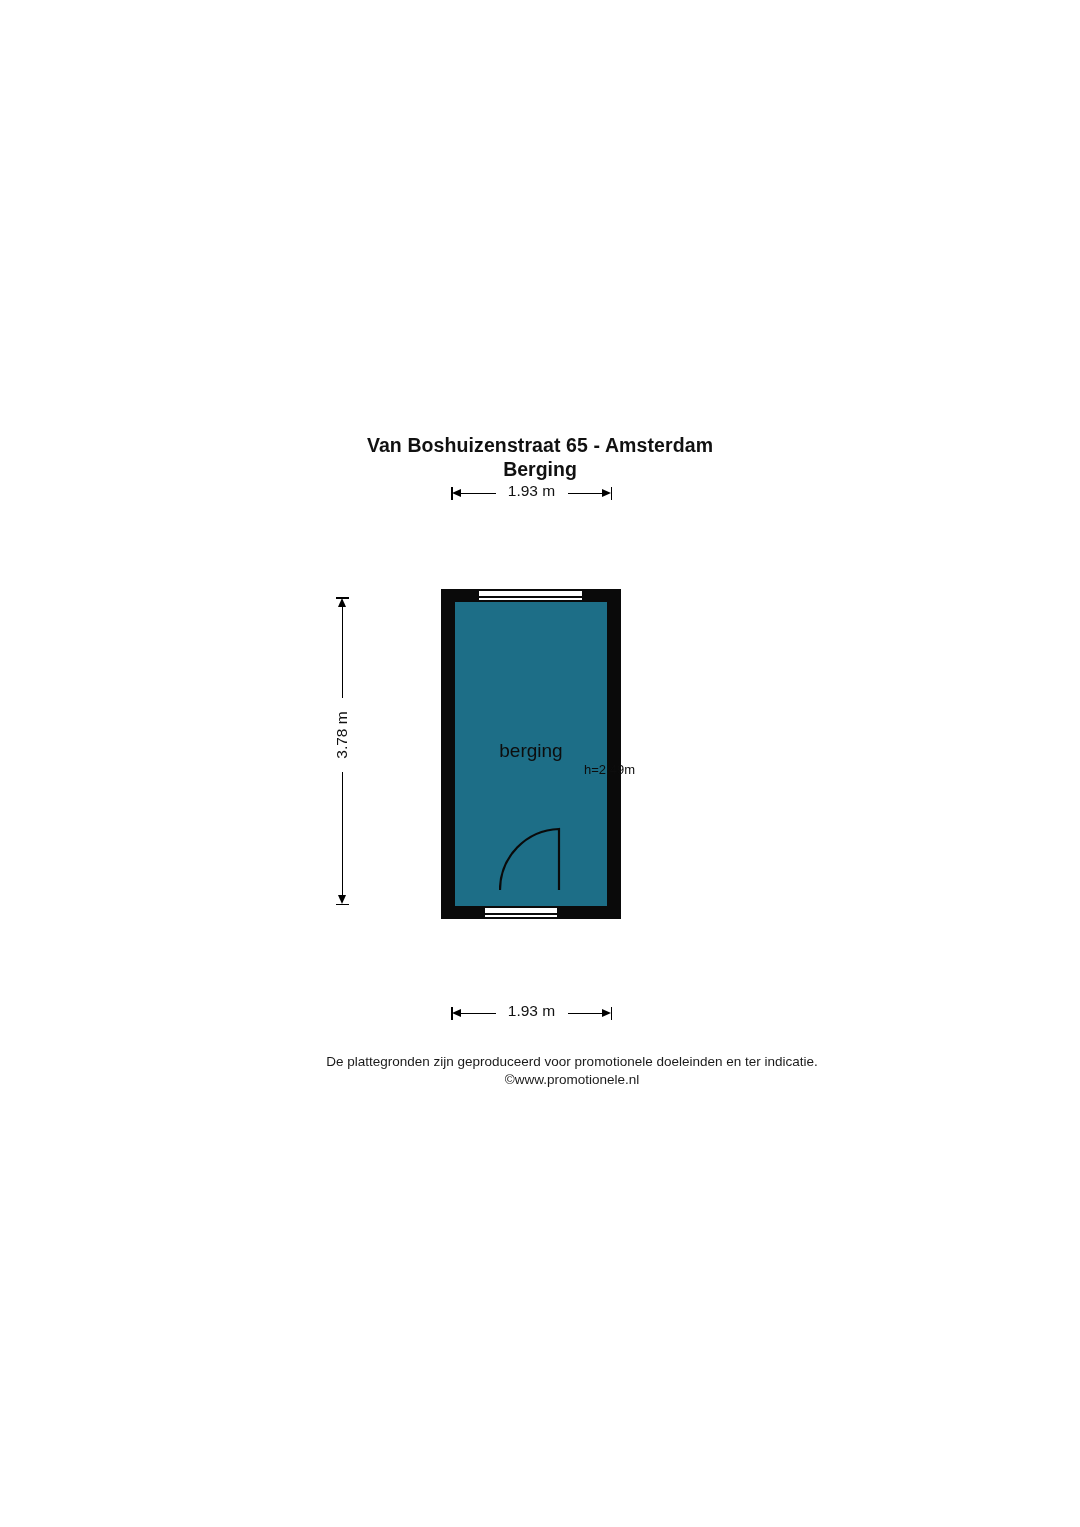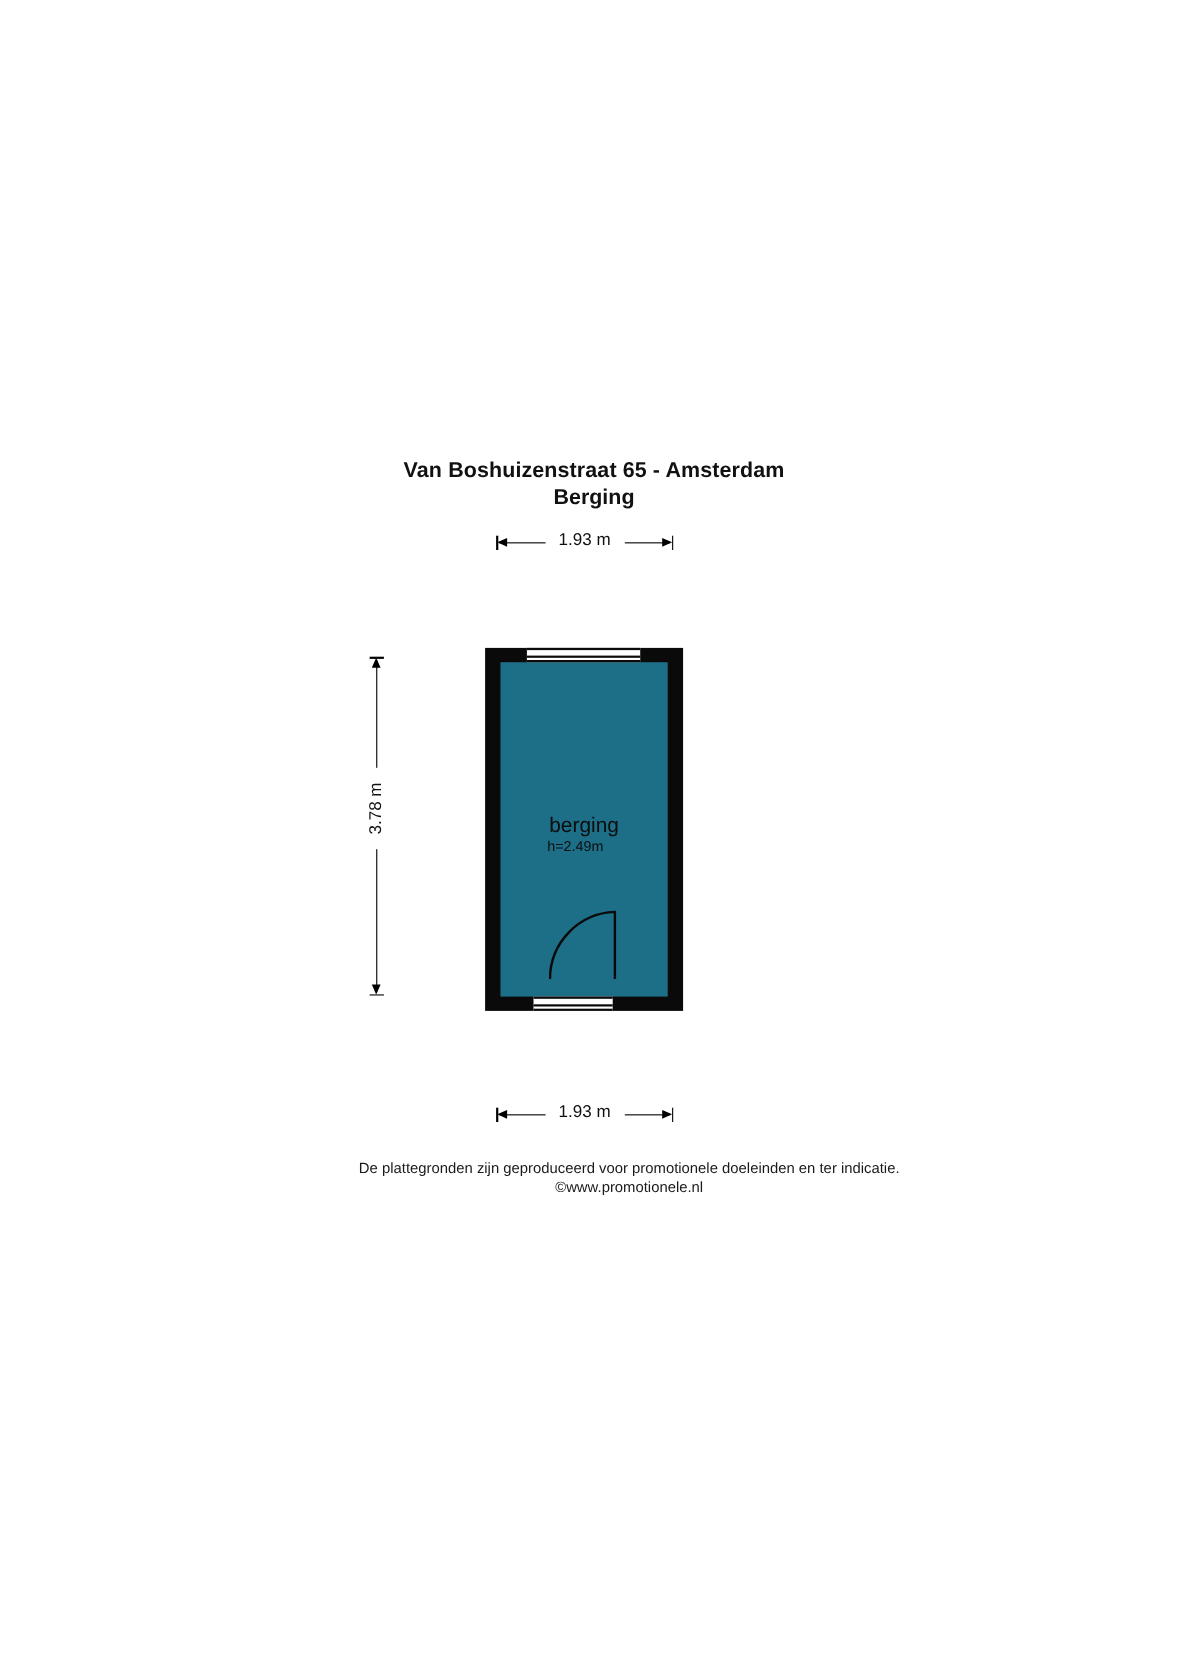--- a/index.html
+++ b/index.html
@@ -12,21 +12,21 @@
     height: 1527px;
     position: relative;
     font-family: "Liberation Sans", sans-serif;
     color: #111111;
     overflow: hidden;
   }
 
   
   .title-block {
     position: absolute;
-    top: 416px;
+    top: 433px;
     left: 0;
     width: 1080px;
     text-align: center;
   }
   .title-line1 {
     font-size: 19.5px;
     font-weight: bold;
     letter-spacing: 0.1px;
     line-height: 24px;
   }
@@ -265,24 +265,24 @@
     left: 441px;
     top: 740px;
     width: 180px;
     text-align: center;
     font-size: 19px;
     color: #0d0d0d;
     line-height: 22px;
   }
   .room-height {
     position: absolute;
-    left: 433px;
+    left: 455px;
     top: 761px;
     width: 180px;
-    text-align: center;
+    text-align: right;
     font-size: 13px;
     color: #0d0d0d;
     line-height: 18px;
   }
 
   
   .footer {
     position: absolute;
     left: 0;
     top: 1053px;

